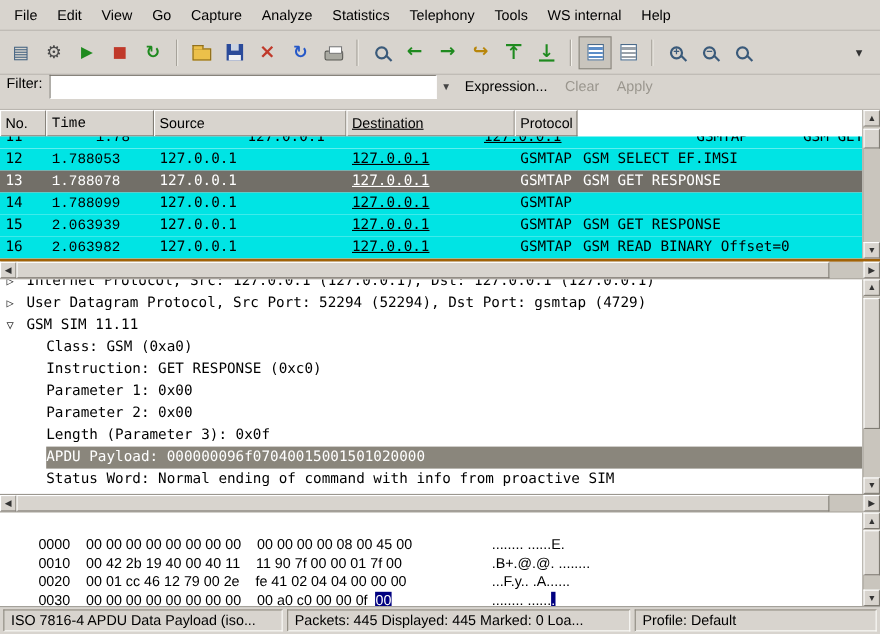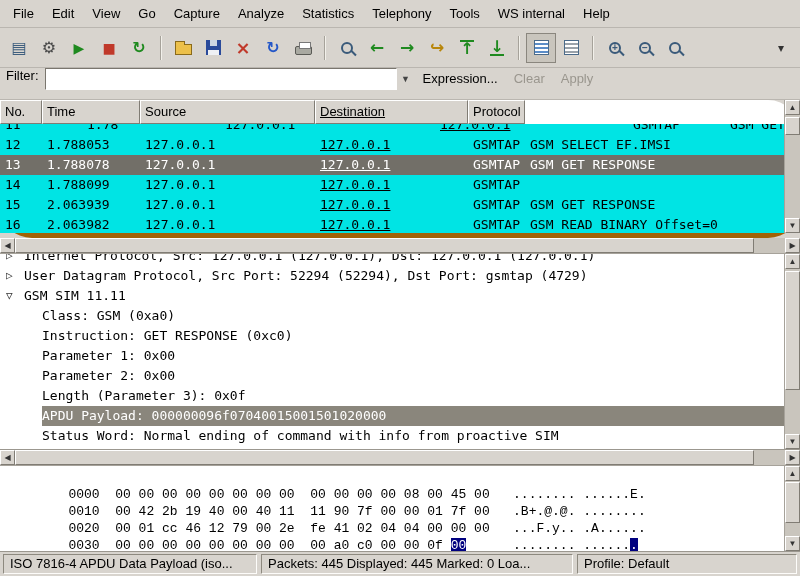--- a/index.html
+++ b/index.html
@@ -52,25 +52,25 @@
 
   
   .filterbar { height:32px; display:flex; align-items:flex-start; padding:0 6px; border-bottom:1px solid #bab6b0; }
   .flabel { margin-right:6px; }
   .fentry { width:352px; height:22px; background:#fff; border:1px solid; border-color:#7a766e #fff #fff #7a766e; padding:0 4px; font-family:"DejaVu Sans Mono",monospace; font-size:13px; outline:none; }
   .fdrop { width:18px; height:22px; display:flex; align-items:center; justify-content:center; font-size:9px; color:#444; }
   .flat { padding:3px 8px; }
   .grayed { color:#9a968e; }
 
   
-  .plist { height:138px; display:flex; background:#fff; border-bottom:5px solid #a16207;border-radius:32px; }
+  .plist { height:138px; display:flex; background:#fff; border-bottom:3px solid #a16207; }
   .plist-main { flex:1; display:flex; flex-direction:column; overflow:hidden; }
   .hrow { display:flex; height:24px; flex:none; }
   .hcell { height:24px; line-height:22px; padding:0 4px; background:#d8d4ce; border:1px solid; border-color:#fff #807c74 #807c74 #fff; overflow:hidden; white-space:nowrap; }
-  .c-no { width:42px; } .c-time { width:98px; } .c-src { width:175px; } .c-dst { width:153px;text-decoration:underline; } .c-proto { width:57px; } .c-info { flex:1; }
+  .c-no { width:42px; } .c-time { width:98px;font-family:Liberation Mono, monospace; } .c-src { width:175px; } .c-dst { width:153px;text-decoration:underline; } .c-proto { width:57px; } .c-info { flex:1; }
   .prow { display:flex; height:20px; line-height:20px; flex:none;
           font-family:"DejaVu Sans Mono",monospace; font-size:13px; white-space:pre; }
   .prow > span { padding:0 0 0 5px; overflow:hidden; }
   .cyan { background:#00e4e4; }
   .psel { background:#726f68; color:#fff; }
   .clipwrap { height:11px; overflow:hidden; flex:none; }
   .clipwrap .prow { margin-top:-9px;gap:40px; }
 
   
   .vscroll { width:16px; flex:none; background:#c9c5bd; border-left:1px solid #a6a29a; display:flex; flex-direction:column; }
@@ -89,21 +89,21 @@
   .darrow { width:18px; flex:none; font-size:11px; color:#333; }
   .dtext { flex:1; }
   .dchild { padding-left:24px; }
   .dsel .dtext { background:#8a867c; color:#fff; }
   .dclip { height:12px; overflow:hidden; }
   .dclip .dline { margin-top:-8px; }
 
   
   .hexpane { flex:1; display:flex; background:#fff; border-bottom:1px solid #9b978f; }
   .hex-main { flex:1; padding:3px 0 0 6px; overflow:hidden; }
-  .hxrow { height:17px; line-height:17px; font-family:Liberation Mono, monospace; font-size:13px; white-space:pre; }
+  .hxrow { height:17px; line-height:17px; font-family:Liberation Sans, sans-serif; font-size:13px; white-space:pre; }
   .hoff { display:inline-block; width:4ch; margin-right:2ch; }
   .hbytes { display:inline-block; width:48ch; }
   .h1 { margin-right:2ch; }
   .hh { margin-left:1ch; background:#000080; color:#fff; }
   .hascii { margin-left:3ch; }
   .ah { background:#000080; color:#fff; }
 
   
   .statusbar { height:24px; flex:none; display:flex; gap:4px; padding:2px 3px; align-items:stretch; }
   .sbox { border:1px solid; border-color:#8d897f #fdfcfa #fdfcfa #8d897f; padding:0 6px; line-height:18px; white-space:nowrap; overflow:hidden; }

